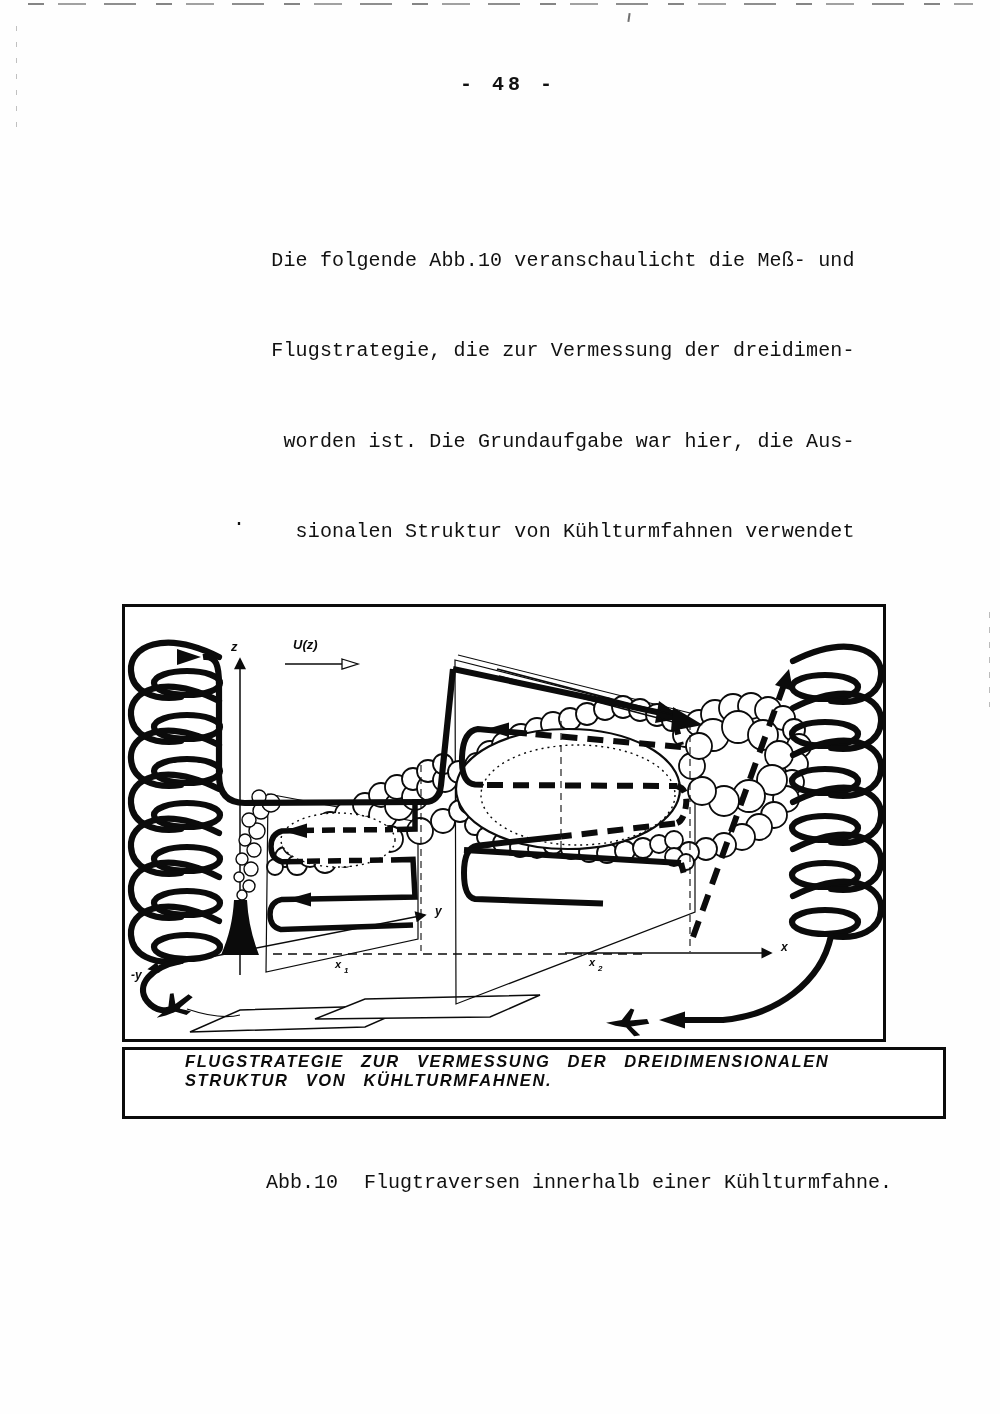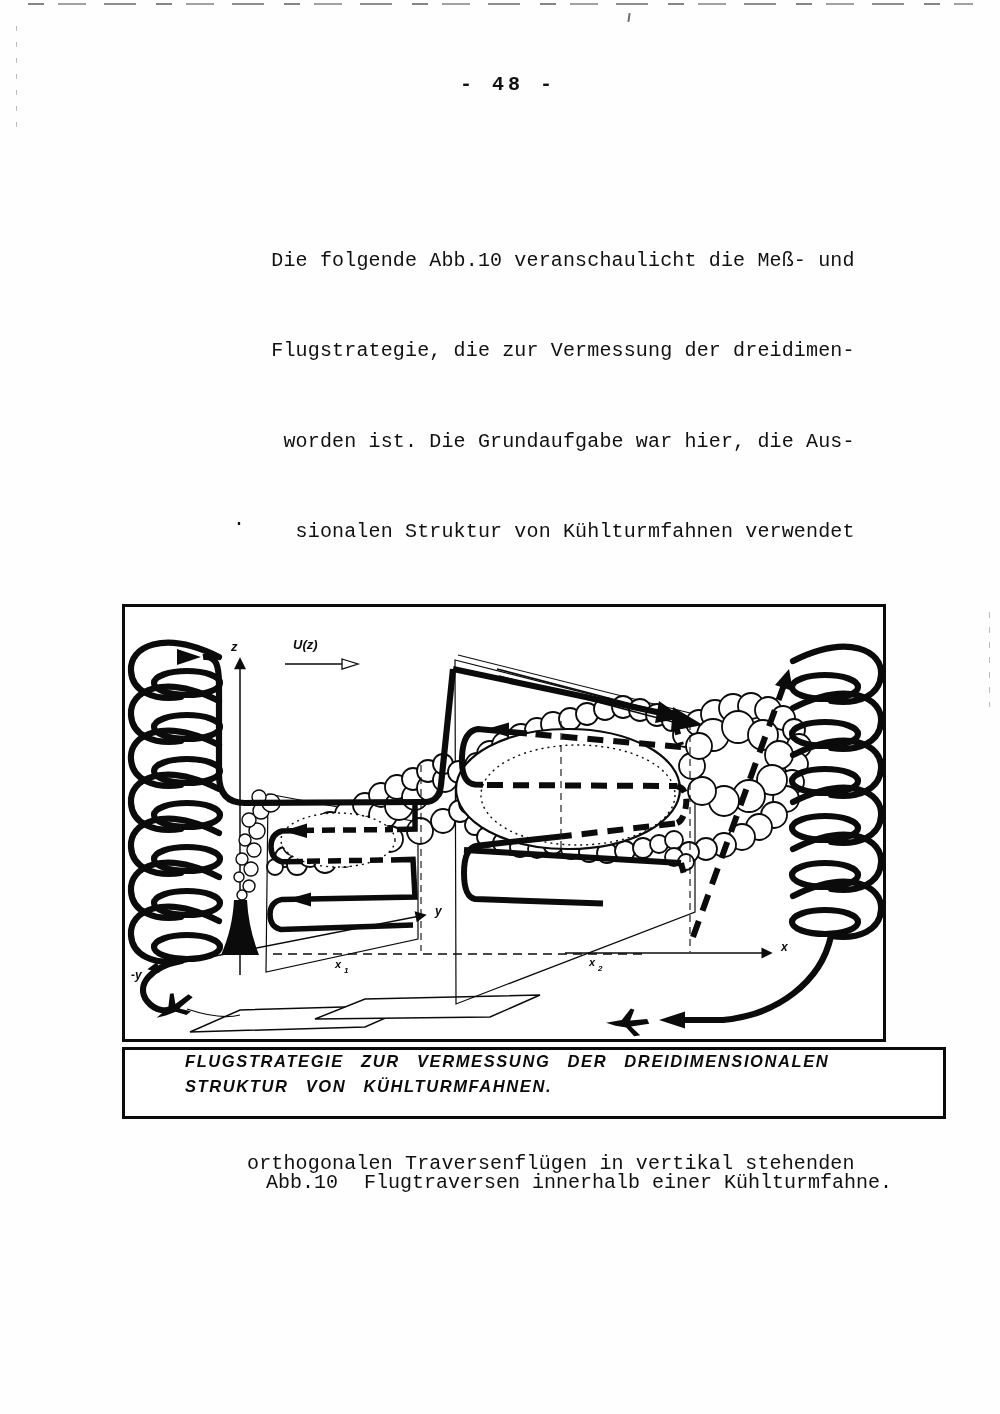--- a/index.html
+++ b/index.html
@@ -21,21 +21,21 @@
   .para{position:absolute;left:247px;top:186px;font-size:20px;letter-spacing:.15px;line-height:30.1px;white-space:pre;}
   .para .tline{height:30.1px;text-align:right;}
   .margin-dot{position:absolute;left:233px;top:512px;font-size:20px;}
   .figbox{position:absolute;left:122px;top:604px;width:758px;height:432px;border:3px solid #0b0b0b;background:#fff;}
   .titlestrip{
     position:absolute;left:122px;top:1047px;width:758px;height:64px;border:3px solid #0b0b0b;background:#fff;
     font-family:"Liberation Sans","DejaVu Sans",sans-serif;font-style:italic;font-weight:bold;
     font-size:16.5px;letter-spacing:1.6px;word-spacing:11px;color:#0b0b0b;
     padding-left:60px;padding-top:2px;box-sizing:content-box;
   }
-  .titlestrip .t2{margin-top:6px;}
+  .titlestrip .t2{}
   .caption{position:absolute;left:242px;top:1148px;font-size:20px;white-space:pre;}
   .caption .cap-label{margin-right:26px;}
   svg text{font-family:"Liberation Sans","DejaVu Sans",sans-serif;font-style:italic;font-weight:bold;fill:#0b0b0b;}
 </style>
 </head>
 <body>
 
 <div class="artifact-top"></div>
 <div class="artifact-left"></div>
 <div class="artifact-right"></div>
@@ -47,21 +47,20 @@
   <div class="tline">Die folgende Abb.10 veranschaulicht die Meß- und</div>
   <div class="tline">Flugstrategie, die zur Vermessung der dreidimen-</div>
   <div class="tline">worden ist. Die Grundaufgabe war hier, die Aus-</div>
   <div class="tline">sionalen Struktur von Kühlturmfahnen verwendet</div>
   <div class="tline">bildung der pulsierenden thermischen Konvektion,</div>
   <div class="tline">die als Ganzes eine stationäre Kühlturmfahne auf-</div>
   <div class="tline">baut, in Abhängigkeit von der vertikalen Schich-</div>
   <div class="tline">tung der Atmosphäre des großräumigen Scale meß-</div>
   <div class="tline">technisch zu erfassen. Dabei wurde versucht, durch</div>
   <div class="tline">eine Vielzahl von horizontalen, zur Windrichtung</div>
-  <div class="tline">orthogonalen Traversenflügen in vertikal stehenden</div>
 </div>
 <span class="margin-dot">·</span>
 
 <div class="figbox">
 <svg width="758" height="431" viewBox="0 0 758 431">
   <defs>
     <marker id="ma" viewBox="0 0 10 10" refX="8.5" refY="5" markerWidth="9" markerHeight="8" orient="auto-start-reverse">
       <path d="M0 0 L10 5 L0 10 z" fill="#0b0b0b"></path>
     </marker>
     <path id="planepath" d="M -20 0 L -7 -3 L 0 -13 L 3 -12 L 0 -3 L 14 -5 L 16 -1 L 1 2 L 9 9 L 4 10 L -3 3 L -12 2 Z" fill="#0b0b0b"></path>

